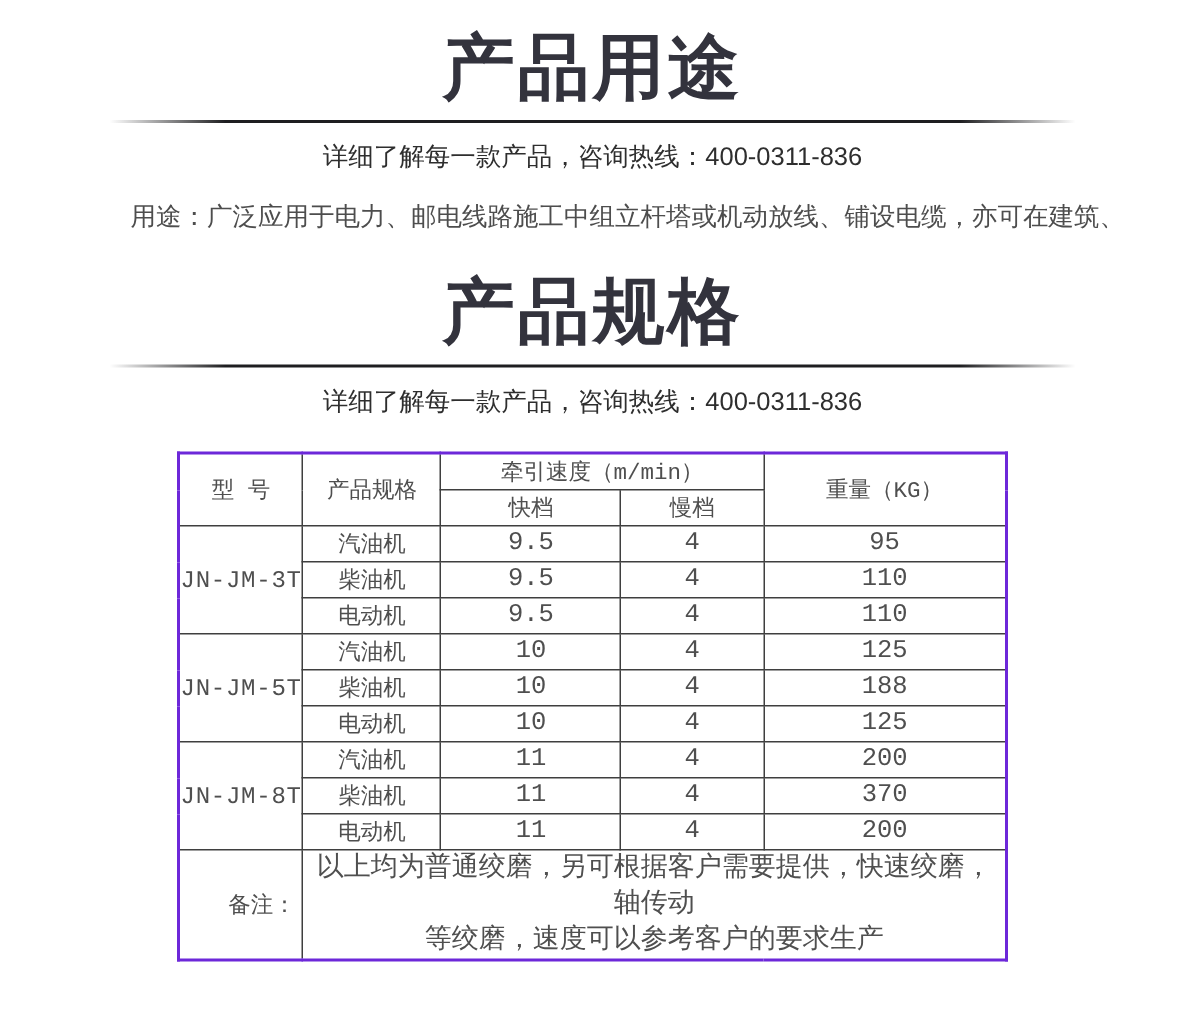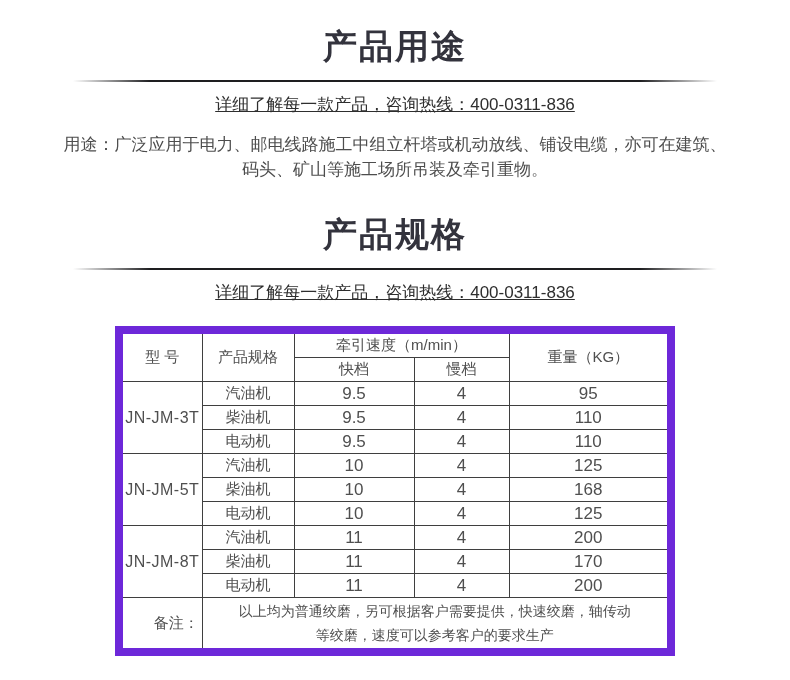--- a/index.html
+++ b/index.html
@@ -10,21 +10,21 @@
   body {
     width: 790px;
     height: 680px;
     overflow: hidden;
     position: relative;
     font-family: "Liberation Sans", "DejaVu Sans", sans-serif;
   }
   .big-title {
     margin: 20px 0 0 0;
     text-align: center;
-    font-size: 34px;
+    font-size: 48px;
     line-height: 52px;
     font-weight: 900;
     letter-spacing: 2px;
     color: #33333d;
   }
   .big-title.second {
     margin-top: 26px;
   }
   .divider {
     width: 644px;
@@ -35,35 +35,35 @@
       #1e1e20 12%,
       #1e1e20 88%,
       rgba(30,30,32,0) 100%);
   }
   .hotline {
     margin-top: 12px;
     text-align: center;
     font-size: 17px;
     line-height: 22px;
     color: #2e2e2e;
-    text-decoration: underline;
   }
   .usage-text {
     margin: 16px 40px 0 40px;
     font-size: 17px;
     line-height: 25px;
     color: #4d4d4d;
-    text-align: center;
+    text-align: right;
   }
   .spec-table {
     width: 552px;
     margin: 22px auto 0 auto;
     border-collapse: collapse;
     table-layout: fixed;
-    border: 8px solid #6d28d9;
+    border: 2px solid #6d28d9;
+    font-family: Liberation Mono, monospace;
   }
   .spec-table th,
   .spec-table td {
     border: 1px solid #3f3f3f;
     text-align: center;
     vertical-align: middle;
     padding: 0;
     color: #4f4f4f;
     font-weight: normal;
   }
@@ -77,21 +77,21 @@
   }
   .spec-table td.num {
     font-size: 17px;
   }
   .spec-table td.model {
     font-size: 16px;
     letter-spacing: 0.5px;
   }
   .spec-table td.remark-text {
     height: 50px;
-    font-size: 14px;
+    font-size: 18px;
     line-height: 24px;
   }
   .spec-table td.remark-label {
     font-size: 15px;
     padding-left: 28px;
   }
   .col-model  { width: 83px;  }
   .col-power  { width: 92px;  }
   .col-fast   { width: 120px; }
   .col-slow   { width: 95px;  }
@@ -99,21 +99,20 @@
 </style>
 </head>
 <body>
 
 <section>
   <h1 class="big-title">产品用途</h1>
   <div class="divider"></div>
   <div class="hotline">详细了解每一款产品，咨询热线：400-0311-836</div>
   <div class="usage-text">
     <div>用途：广泛应用于电力、邮电线路施工中组立杆塔或机动放线、铺设电缆，亦可在建筑、</div>
-    <div>码头、矿山等施工场所吊装及牵引重物。</div>
   </div>
 </section>
 
 <section>
   <h1 class="big-title second">产品规格</h1>
   <div class="divider"></div>
   <div class="hotline">详细了解每一款产品，咨询热线：400-0311-836</div>
 
   <table class="spec-table">
     <colgroup>
@@ -161,41 +160,41 @@
         <td rowspan="3" class="model">JN-JM-5T</td>
         <td>汽油机</td>
         <td class="num">10</td>
         <td class="num">4</td>
         <td class="num">125</td>
       </tr>
       <tr>
         <td>柴油机</td>
         <td class="num">10</td>
         <td class="num">4</td>
-        <td class="num">168</td>
+        <td class="num">188</td>
       </tr>
       <tr>
         <td>电动机</td>
         <td class="num">10</td>
         <td class="num">4</td>
         <td class="num">125</td>
       </tr>
 
       <tr>
         <td rowspan="3" class="model">JN-JM-8T</td>
         <td>汽油机</td>
         <td class="num">11</td>
         <td class="num">4</td>
         <td class="num">200</td>
       </tr>
       <tr>
         <td>柴油机</td>
         <td class="num">11</td>
         <td class="num">4</td>
-        <td class="num">170</td>
+        <td class="num">370</td>
       </tr>
       <tr>
         <td>电动机</td>
         <td class="num">11</td>
         <td class="num">4</td>
         <td class="num">200</td>
       </tr>
 
       <tr>
         <td class="remark-label">备注：</td>

